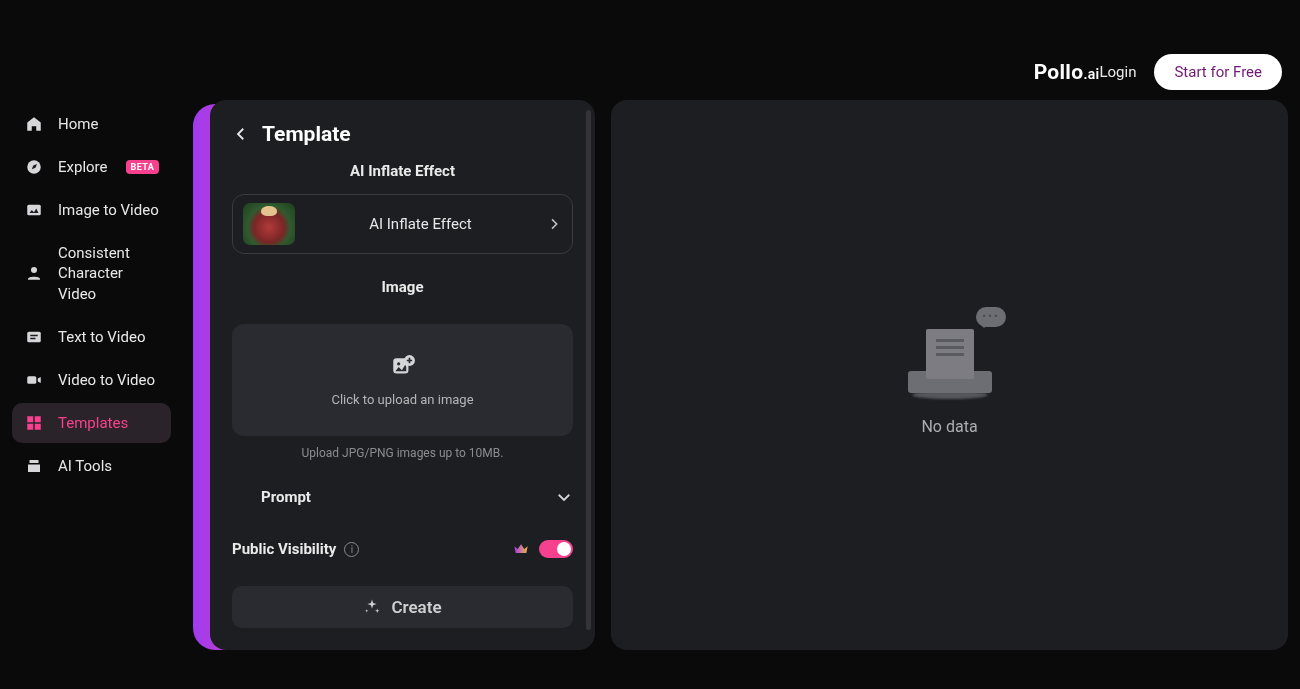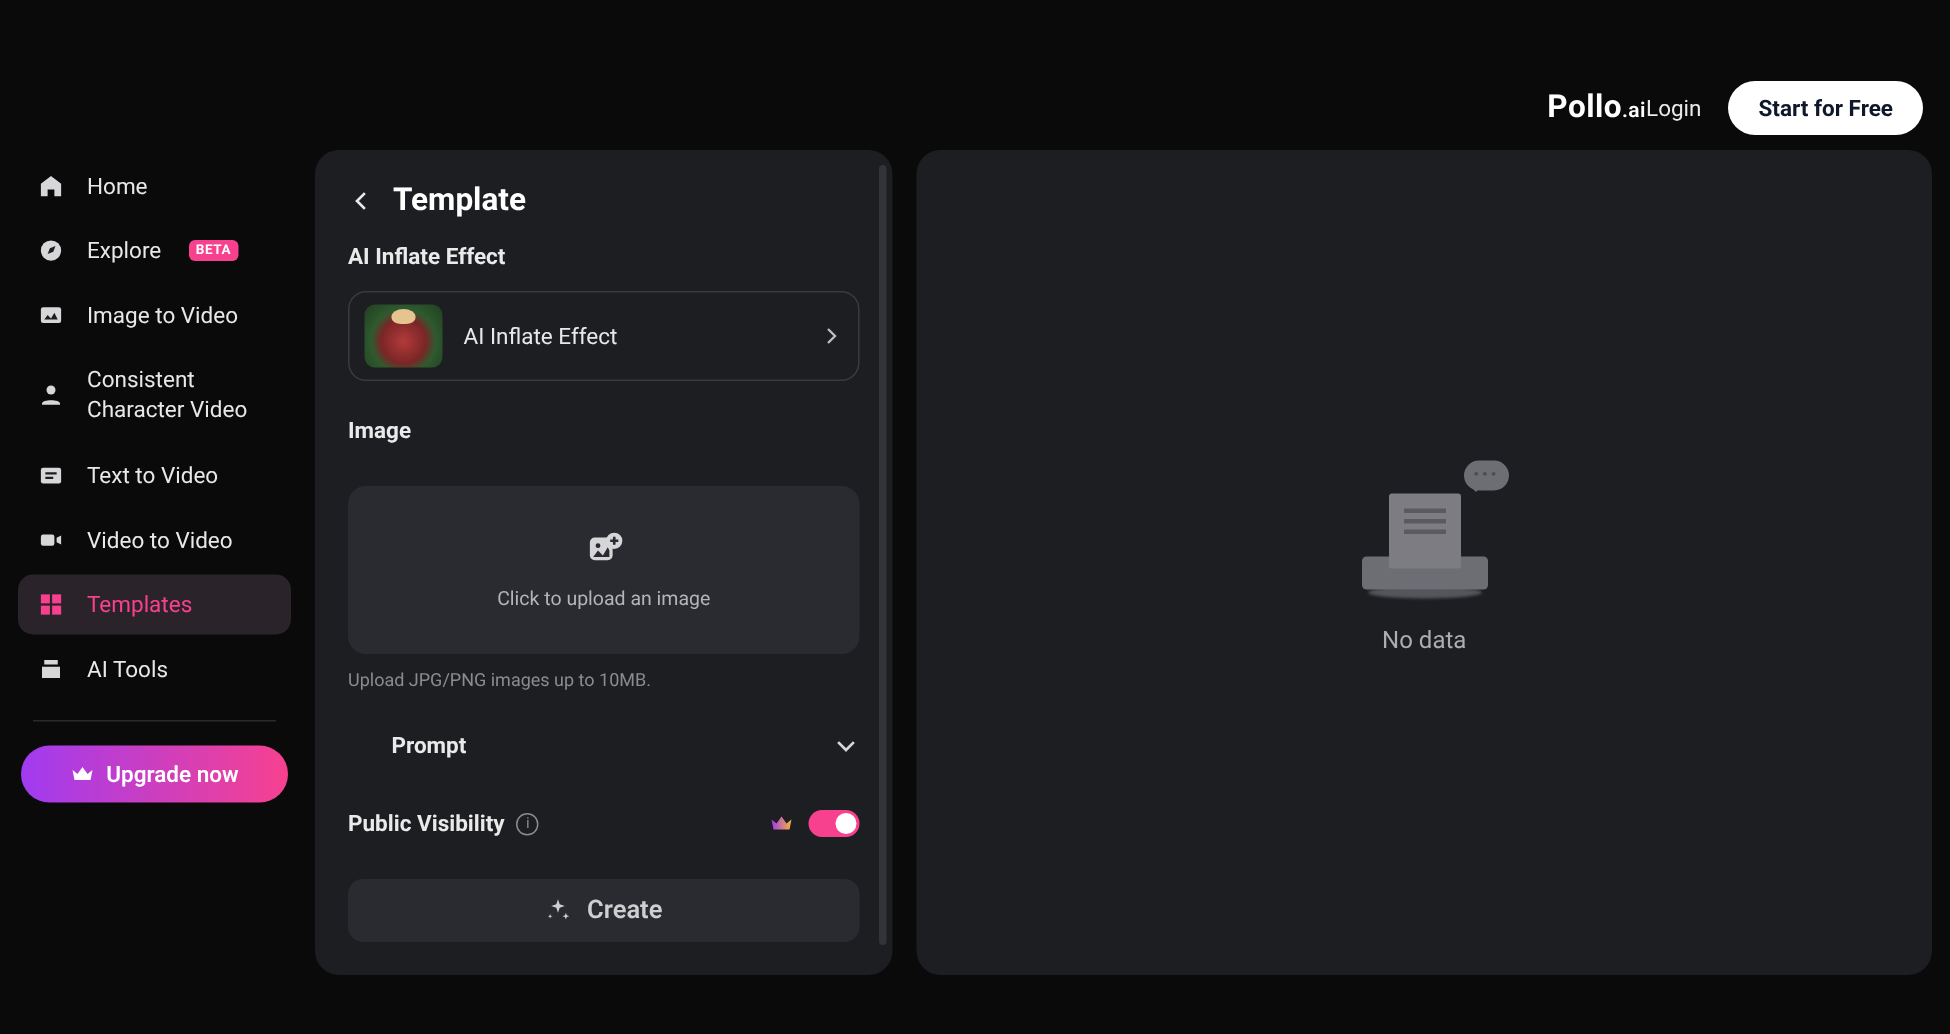--- a/index.html
+++ b/index.html
@@ -23,39 +23,39 @@
     font-size: 21px;
     font-weight: 700;
     color: #fff;
     letter-spacing: .3px;
   }
   .logo .sub { font-size: 14px; font-weight:600; }
   .top-right { display: flex; align-items: center; gap: 18px; }
   .login-link { color: #eaeaea; font-size: 15px; cursor: pointer; }
   .start-btn {
     background: #fff;
-    color: #0f172a;
+    color: #701a75;
     border-radius: 22px;
     padding: 9px 20px;
-    font-weight: 700;
+    font-weight: 400;
     font-size: 15px;
     cursor: pointer;
   }
   .layout {
     display: flex;
     height: 550px;
     padding: 0 12px;
     gap: 16px;
   }
   .sidebar {
     width: 182px;
     flex-shrink: 0;
     padding-top: 4px;
     display: flex;
-    flex-direction: column;
+    flex-direction: row;
   }
   .nav-list { display: flex; flex-direction: column; gap: 3px; }
   .nav-item {
     display: flex;
     align-items: center;
     gap: 14px;
     padding: 10px 12px;
     border-radius: 10px;
     cursor: pointer;
     font-size: 15px;
@@ -95,20 +95,21 @@
     border-radius: 16px;
     position: relative;
     overflow:hidden;
   }
   .settings-panel {
     width: 385px;
     flex-shrink:0;
     display:flex;
     flex-direction:column;
     padding: 22px 22px 22px;
+    text-align: center;
   }
   .settings-panel::after {
     content:"";
     position:absolute;
     top:10px; right:4px;
     width:5px; height:520px;
     background:#343438;
     border-radius:3px;
   }
   .template-head { display:flex; align-items:center; gap:12px; margin-bottom: 16px; }

